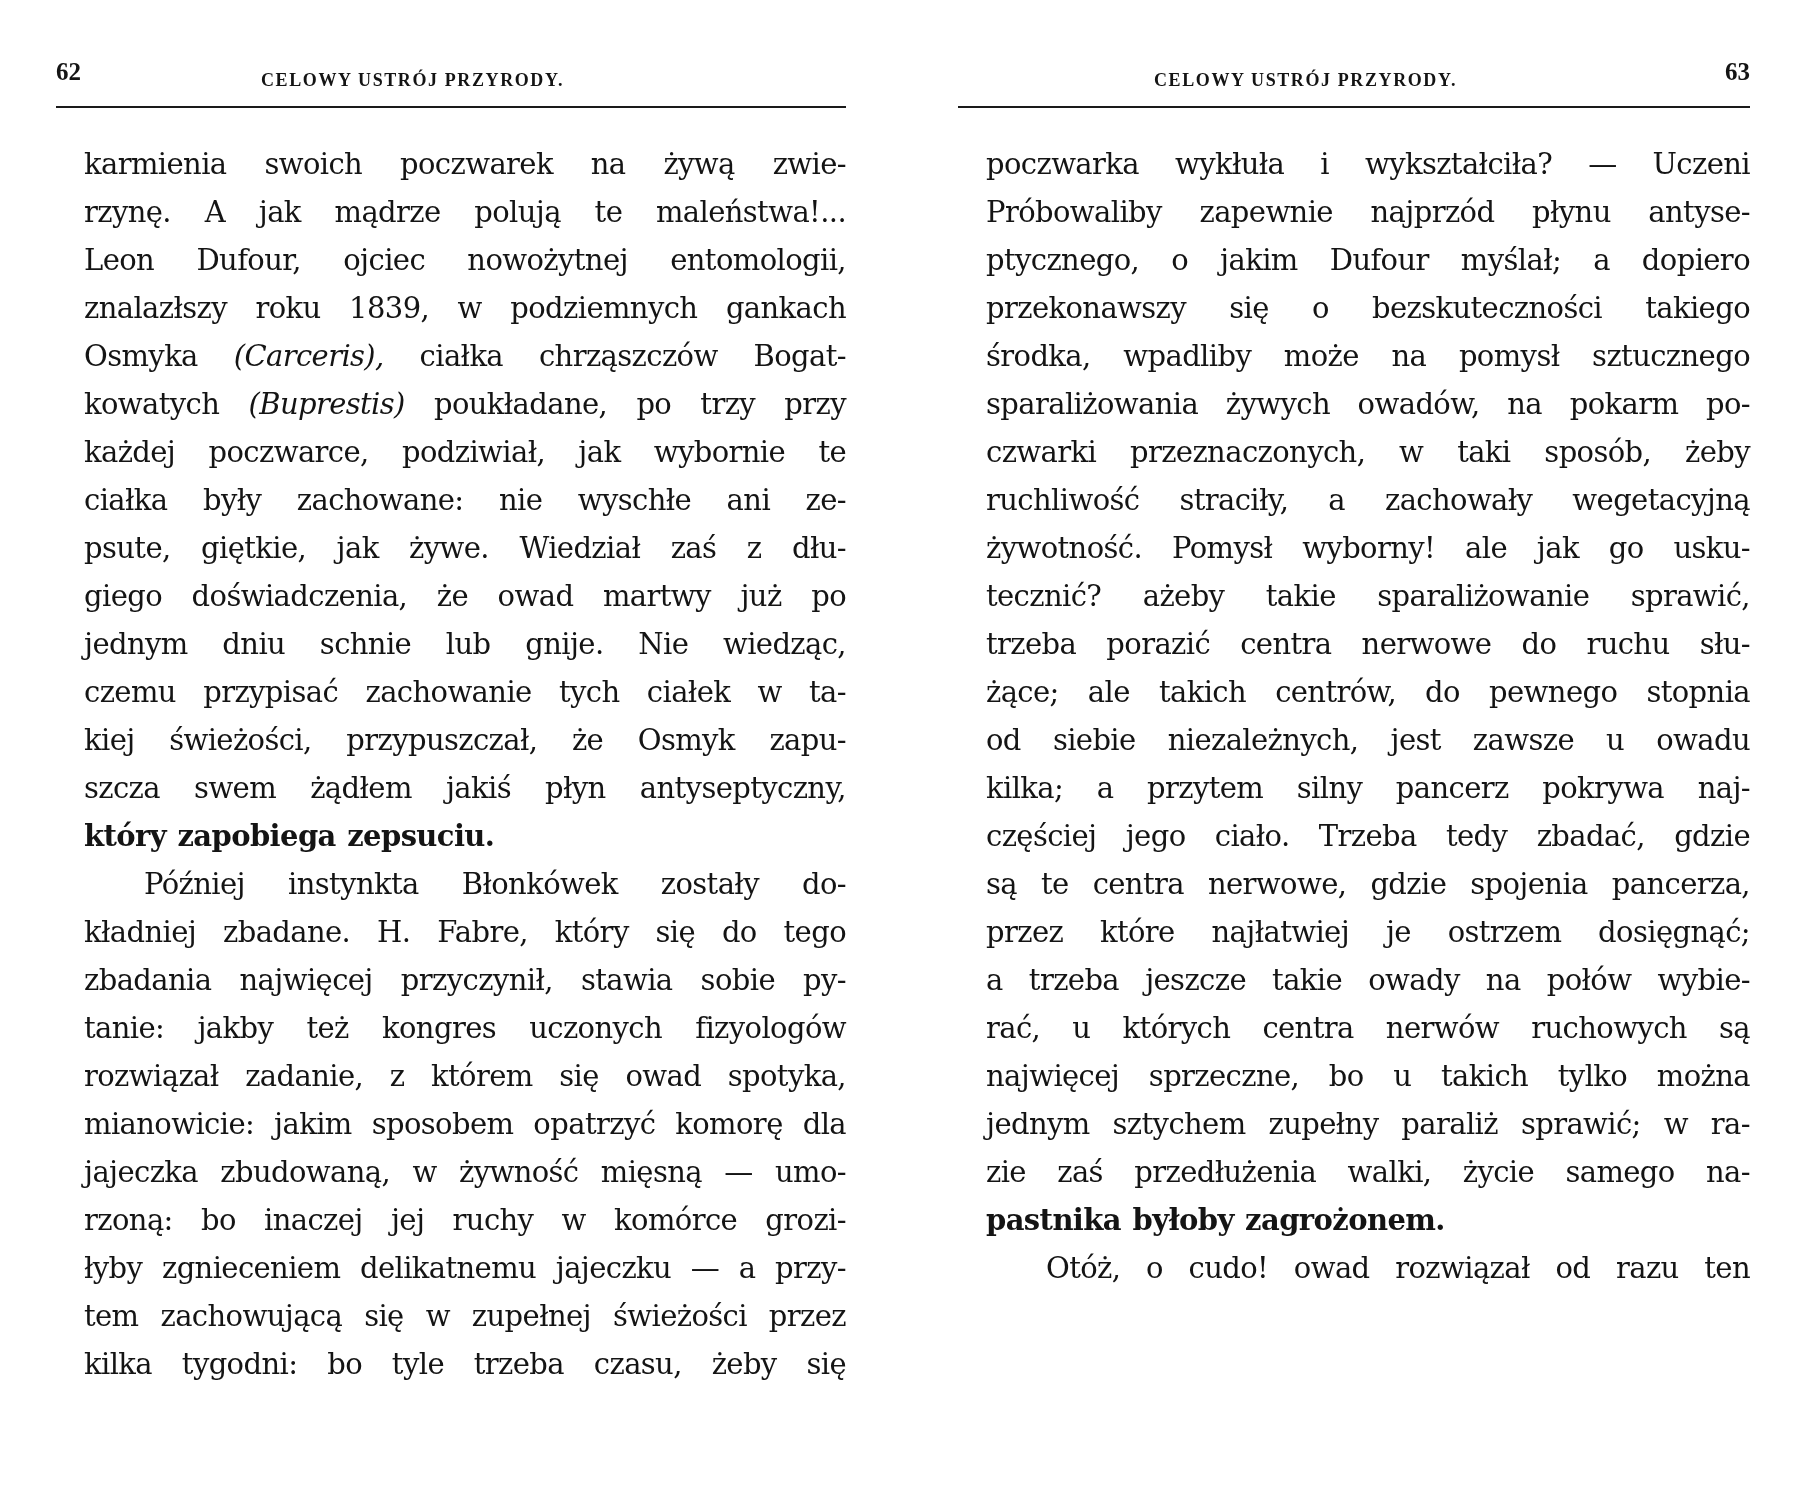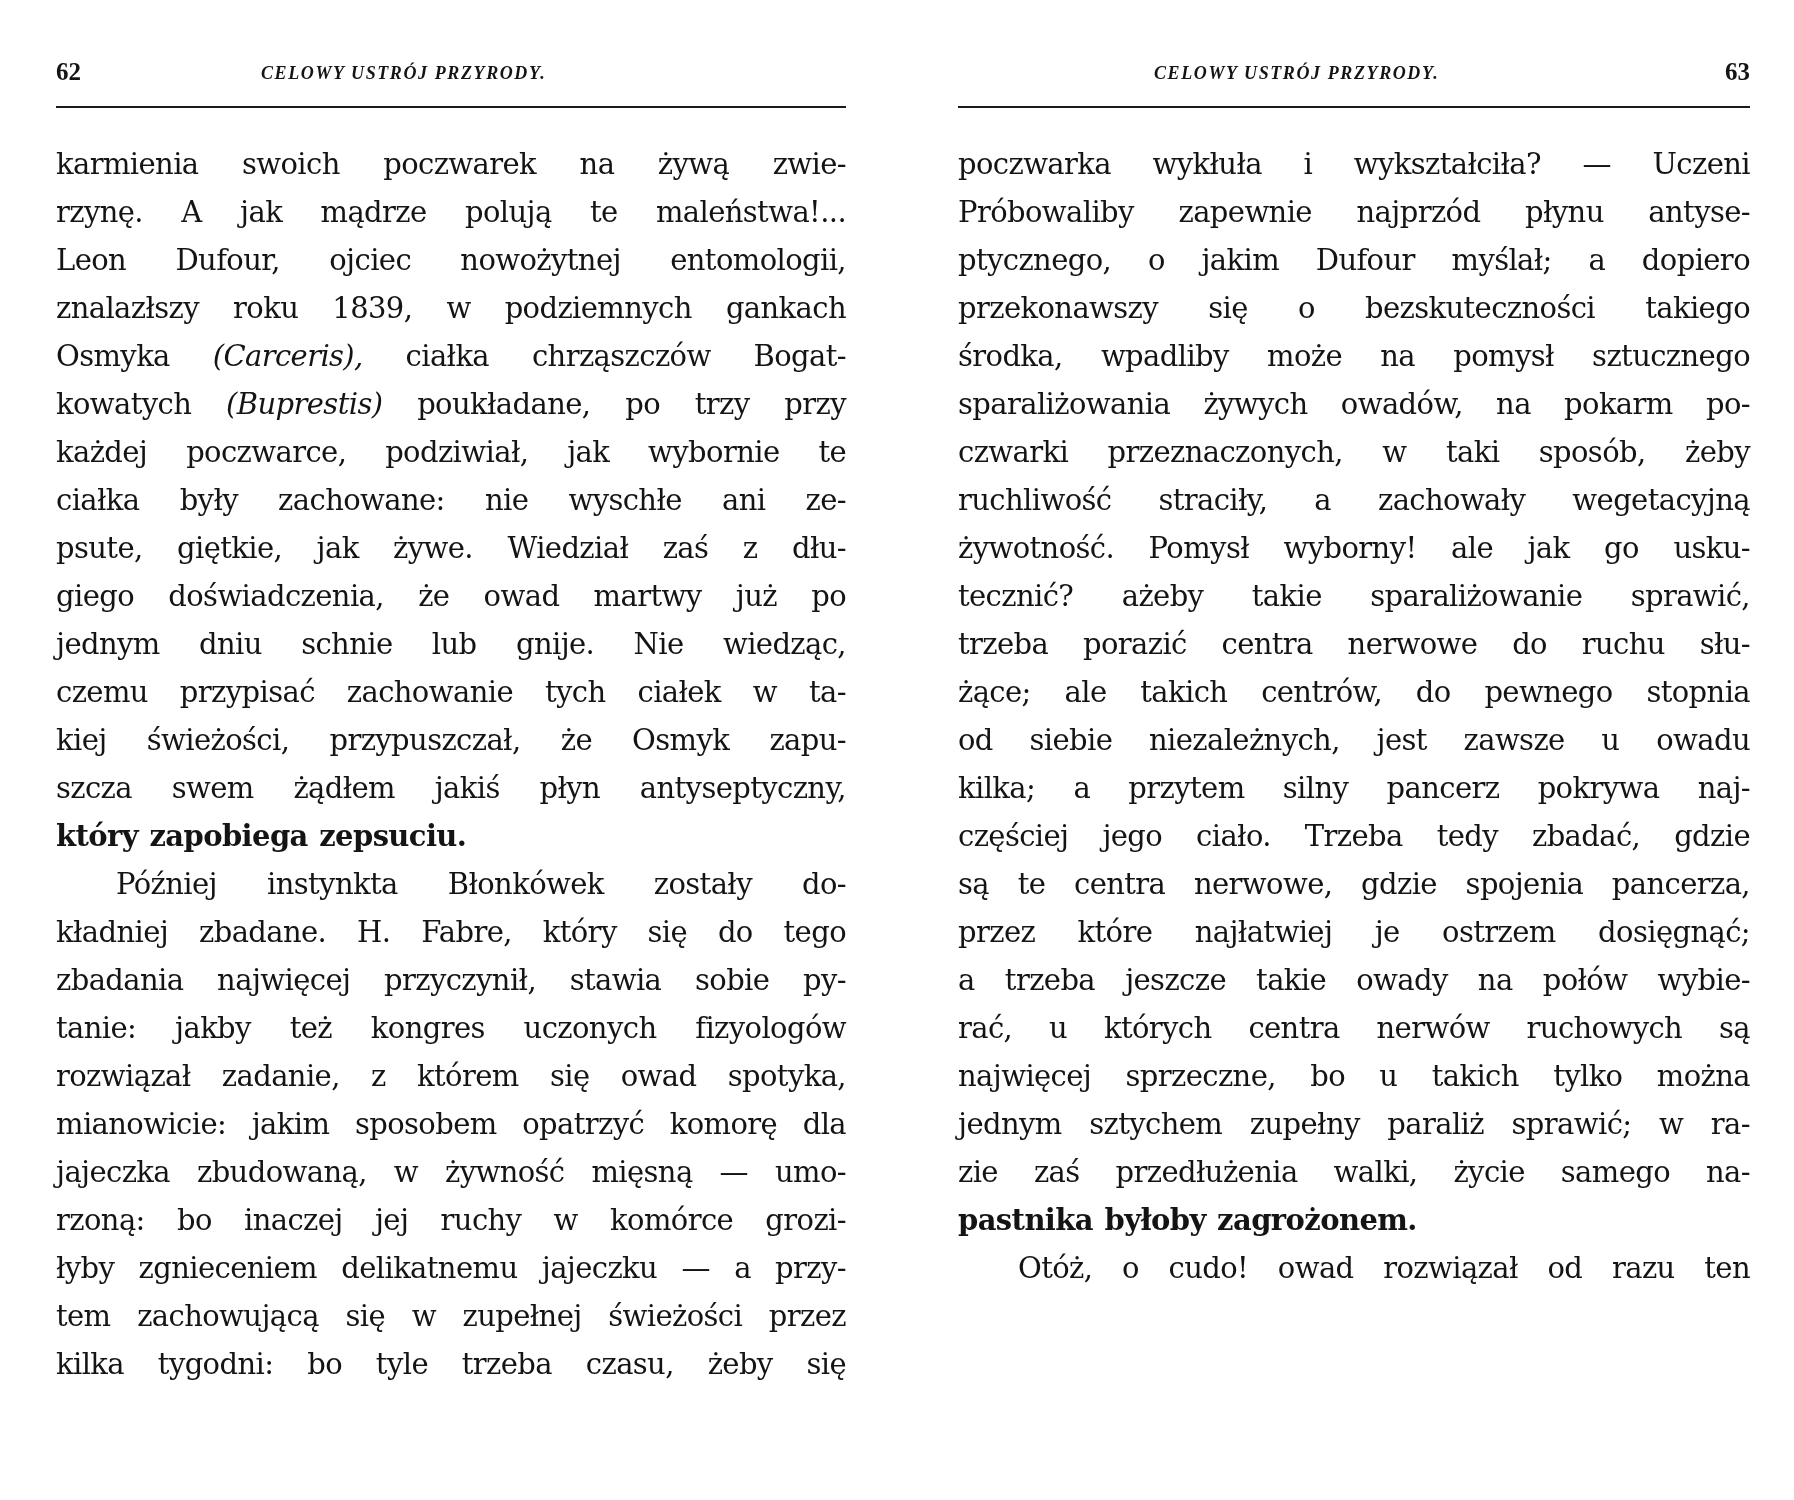--- a/index.html
+++ b/index.html
@@ -4,26 +4,26 @@
 <style>
   html, body { margin: 0; padding: 0; background: #ffffff; }
   body { width: 1794px; height: 1500px; position: relative; overflow: hidden; color: #141414; font-family: "DejaVu Serif", "Liberation Serif", serif; }
   .page { position: absolute; top: 0; height: 1104px; }
   .page-left { left: 56px; width: 790px; }
   .page-right { left: 958px; width: 792px; }
   .header { position: absolute; top: 58px; left: 0; right: 0; height: 34px; font-family: "Liberation Serif", "DejaVu Serif", serif; font-weight: bold; }
   .pagenum { position: absolute; top: 0; font-size: 25px; letter-spacing: 0px; }
   .page-left .pagenum { left: 0; }
   .page-right .pagenum { right: 0; }
-  .running-title { position: absolute; top: 5px; font-size: 18px; letter-spacing: 1.6px; font-style: italic; }
+  .running-title { position: absolute; top: 12px; font-size: 18px; letter-spacing: 1.6px; }
   .page-left .running-title { left: 205px; }
   .page-right .running-title { left: 196px; }
   .rule { position: absolute; top: 106px; left: 0; right: 0; height: 2px; background: #1a1a1a; }
   .body { position: absolute; top: 140px; left: 0; right: 0; }
-  .line { display: block; height: 48px; line-height: 48px; font-size: 29px; text-align: justify; text-align-last: justify; white-space: nowrap; overflow: visible; font-family: "DejaVu Serif", "Liberation Serif", serif; letter-spacing: -0.6px; word-spacing: 2px; }
+  .line { display: block; height: 48px; line-height: 48px; font-size: 29px; text-align: justify; text-align-last: justify; white-space: nowrap; overflow: visible; font-family: "DejaVu Serif", "Liberation Serif", serif; letter-spacing: -0.6px; word-spacing: 2px; margin-left: 28px; }
   .line.last { text-align-last: left; font-weight: bold; }
   .line.indent { padding-left: 60px; }
   .it { font-style: italic; }
 </style>
 </head>
 <body>
 
 <div class="page page-left">
   <div class="header">
     <span class="pagenum">62</span>

